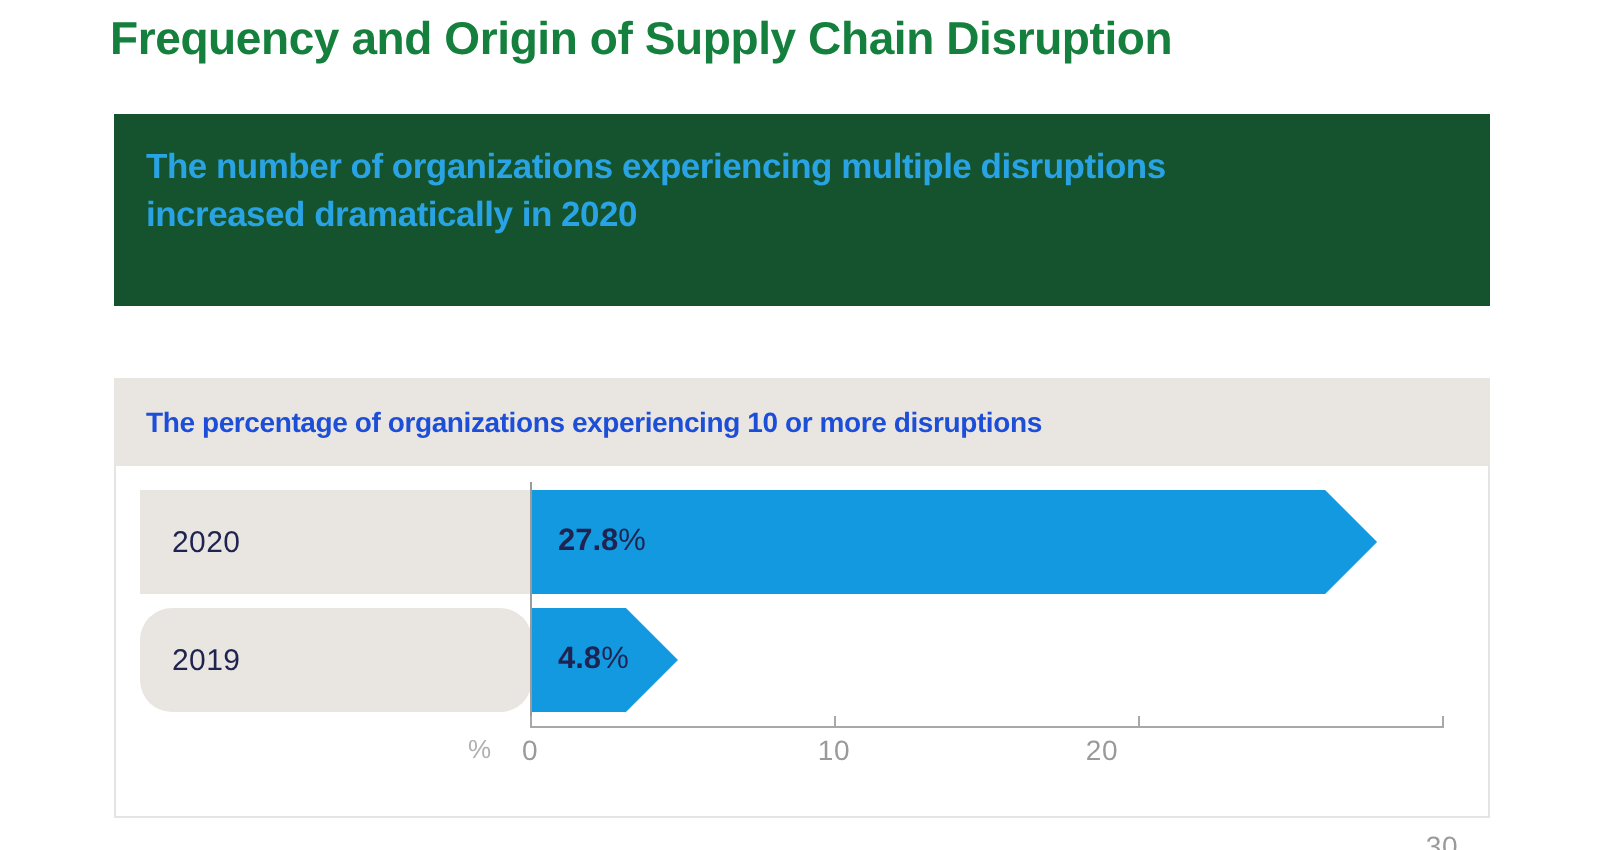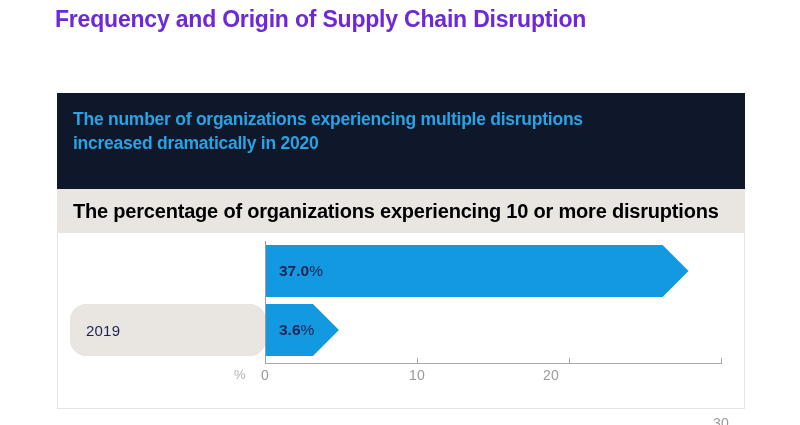--- a/index.html
+++ b/index.html
@@ -15,36 +15,35 @@
     overflow: hidden;
   }
 
   
   .page-title {
     position: absolute;
     left: 55px;
     top: 6px;
     font-size: 23px;
     font-weight: bold;
-    color: #6d28d9;
+    color: #15803d;
     letter-spacing: -0.2px;
     white-space: nowrap;
   }
 
   
   .callout {
     position: absolute;
     left: 57px;
     top: 57px;
     width: 688px;
     height: 96px;
-    background: #0f172a;
+    background: #14532d;
     box-sizing: border-box;
     padding: 14px 20px 0 16px;
-    margin-top: 36px;
   }
   .callout-headline {
     color: #29A3E3;
     font-size: 17.5px;
     font-weight: bold;
     line-height: 1.38;
     letter-spacing: -0.25px;
     max-width: 520px;
   }
   .callout-sub {
@@ -64,22 +63,22 @@
     top: 189px;
     width: 688px;
     height: 44px;
     background: #E9E6E2;
     box-sizing: border-box;
     display: flex;
     align-items: center;
     padding-left: 16px;
   }
   .subheader-text {
-    color: #000000;
-    font-size: 20px;
+    color: #1d4ed8;
+    font-size: 14px;
     font-weight: bold;
     letter-spacing: -0.2px;
   }
 
   
   .chart-panel {
     position: absolute;
     left: 57px;
     top: 233px;
     width: 688px;
@@ -186,32 +185,35 @@
   <div class="callout-headline">The number of organizations experiencing multiple disruptions increased dramatically in 2020</div>
 </div>
 
 <div class="subheader">
   <span class="subheader-text">The percentage of organizations experiencing 10 or more disruptions</span>
 </div>
 
 <div class="chart-panel">
   <div class="plot" id="plot">
 
+    <div class="cat-box row0">
+      <span>2020</span>
+    </div>
     <div class="cat-box row1">
       <span>2019</span>
     </div>
 
     <div class="bar row0" id="bar0" style="width: 422.56px; background: rgb(19, 153, 224); clip-path: polygon(0px 0px, calc(100% - 26px) 0px, 100% 50%, calc(100% - 26px) 100%, 0px 100%);"></div>
     <div class="bar-label" id="lbl0" style="left: 221px; top: 38px; transform: translateY(-50%);">
-      <span class="val" id="val0">37.0</span><span class="pct" id="pct0">%</span>
+      <span class="val" id="val0">27.8</span><span class="pct" id="pct0">%</span>
     </div>
 
     <div class="bar row1" id="bar1" style="width: 72.96px; background: rgb(19, 153, 224); clip-path: polygon(0px 0px, calc(100% - 26px) 0px, 100% 50%, calc(100% - 26px) 100%, 0px 100%);"></div>
     <div class="bar-label" id="lbl1" style="left: 221px; top: 97px; transform: translateY(-50%);">
-      <span class="val" id="val1">3.6</span><span class="pct" id="pct1">%</span>
+      <span class="val" id="val1">4.8</span><span class="pct" id="pct1">%</span>
     </div>
 
     <div class="zero-line"></div>
 
     <div class="axis-line"></div>
     <div id="ticks">
         <div class="tick" style="left: 207px;"></div>
         <div class="tick-label" style="left: 207px;">0</div>
         <div class="tick" style="left: 359px;"></div>
         <div class="tick-label" style="left: 359px;">10</div>

